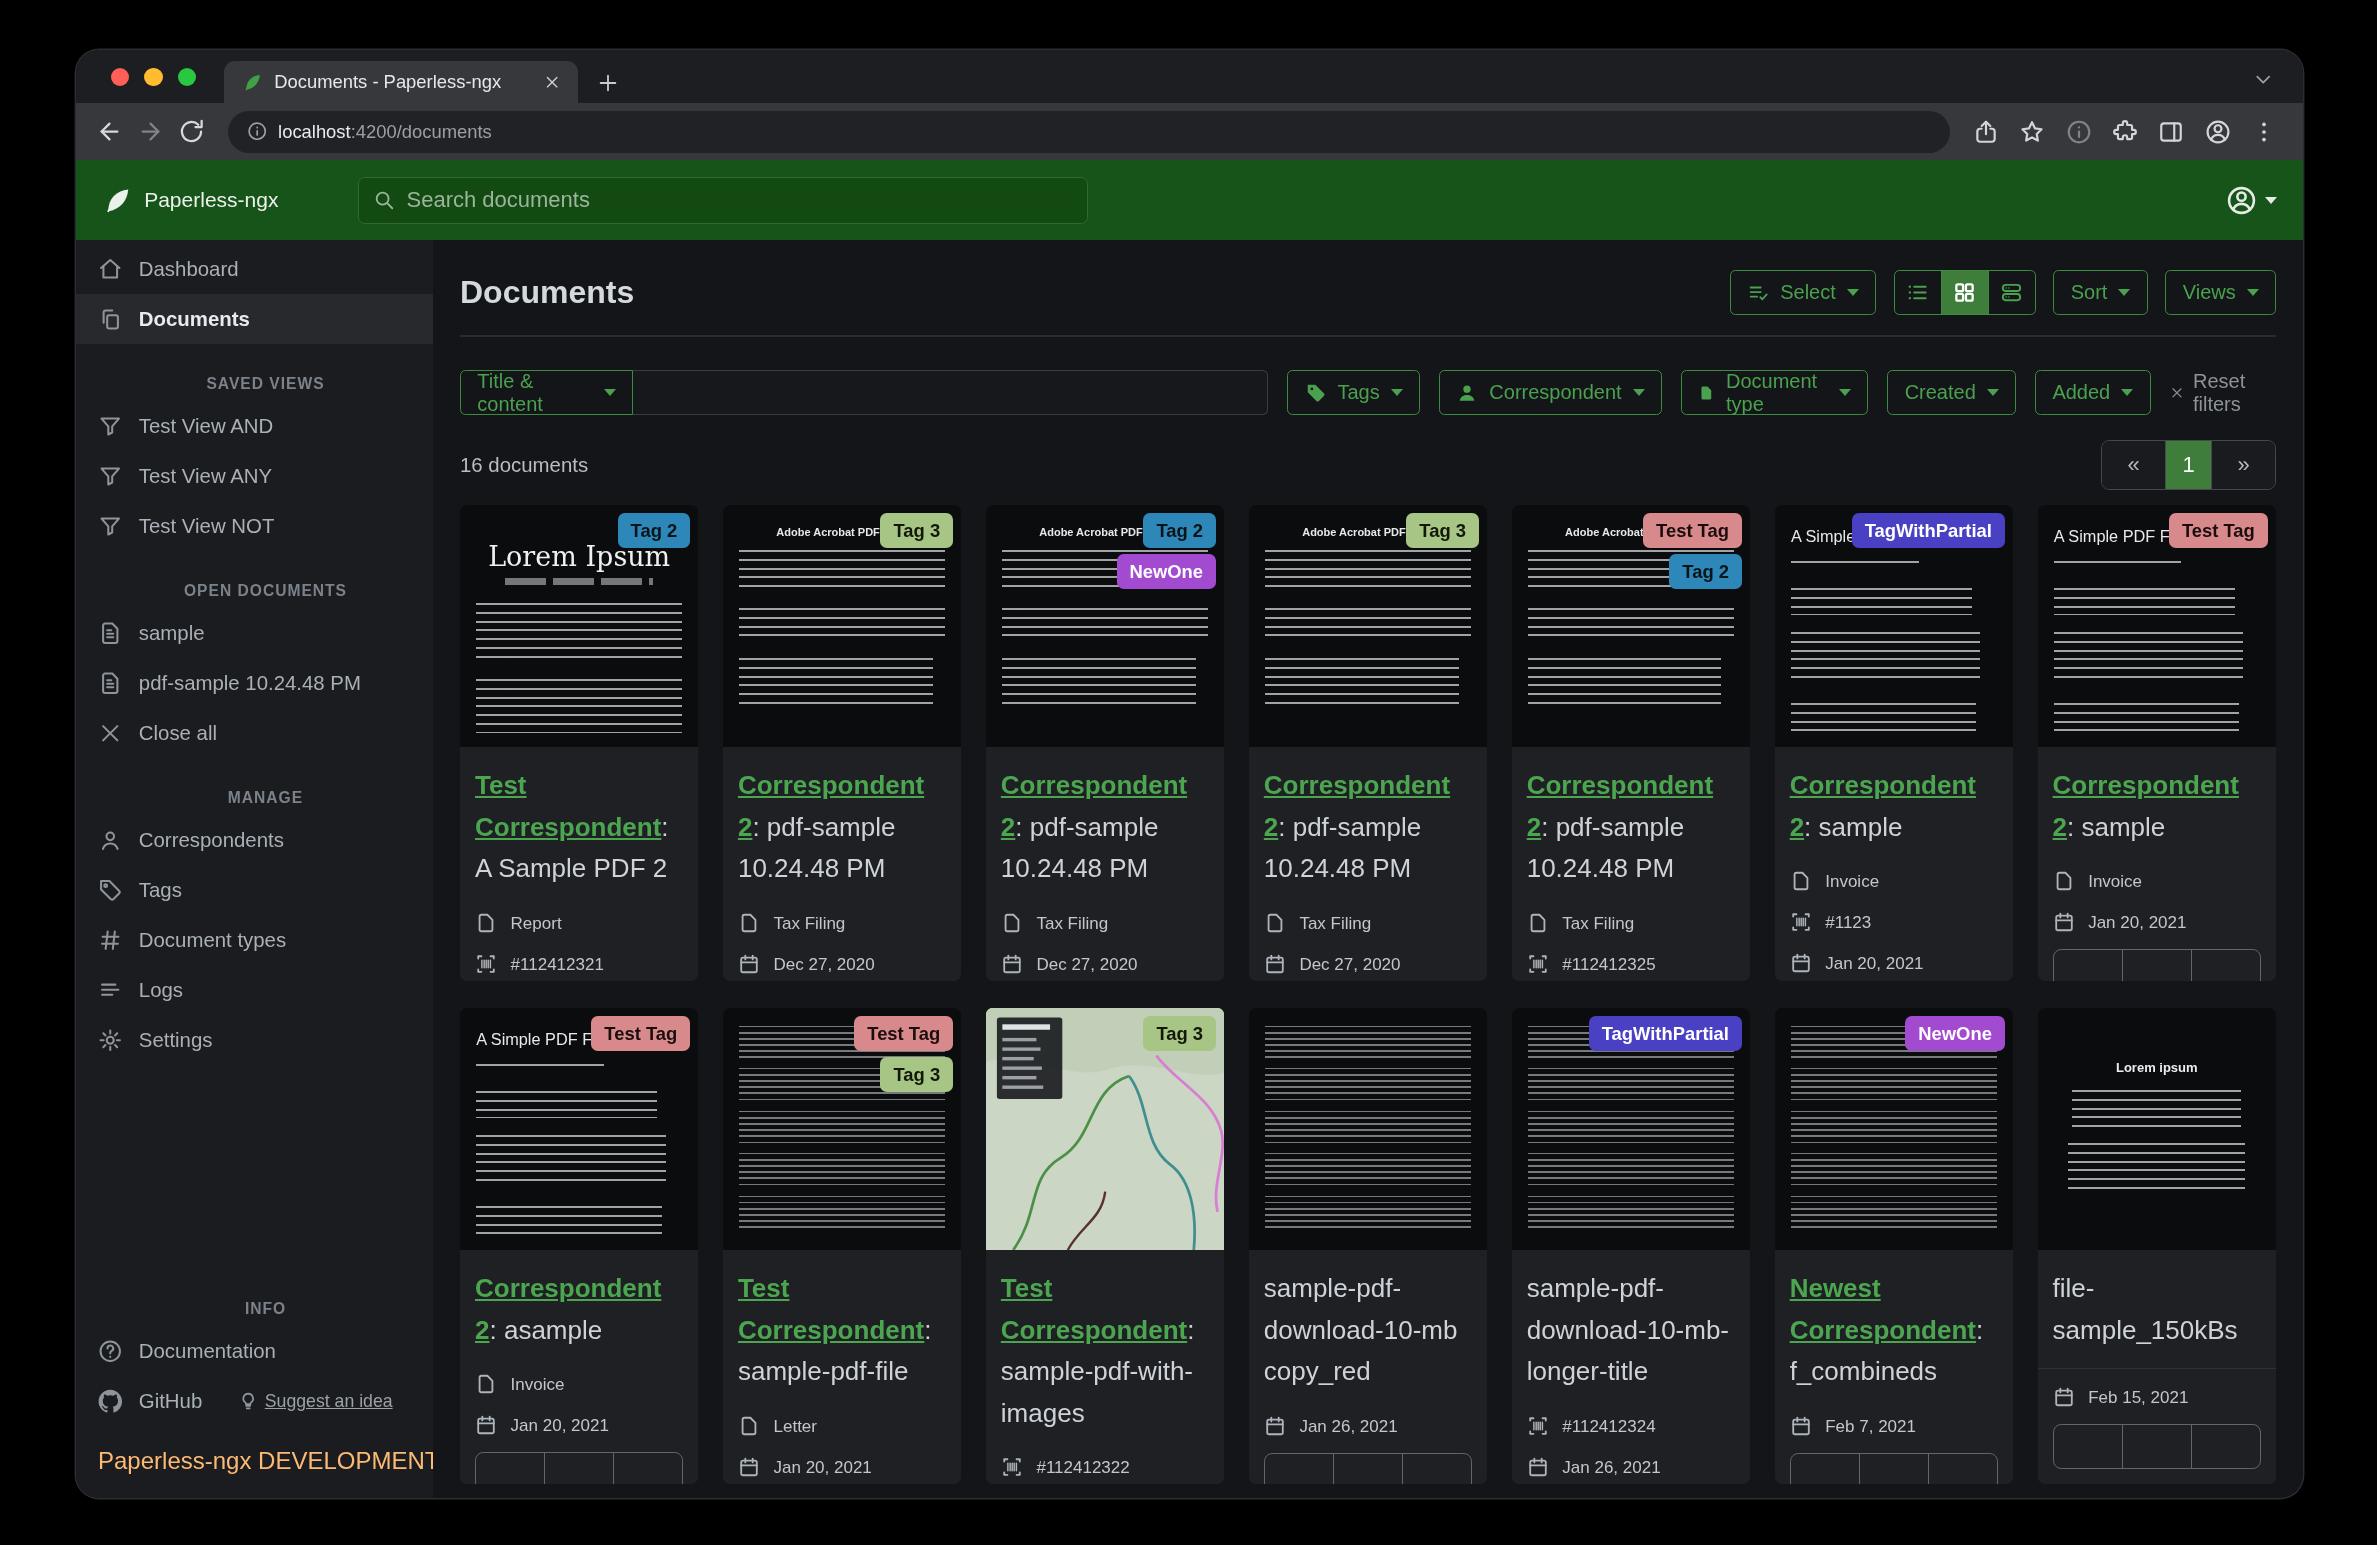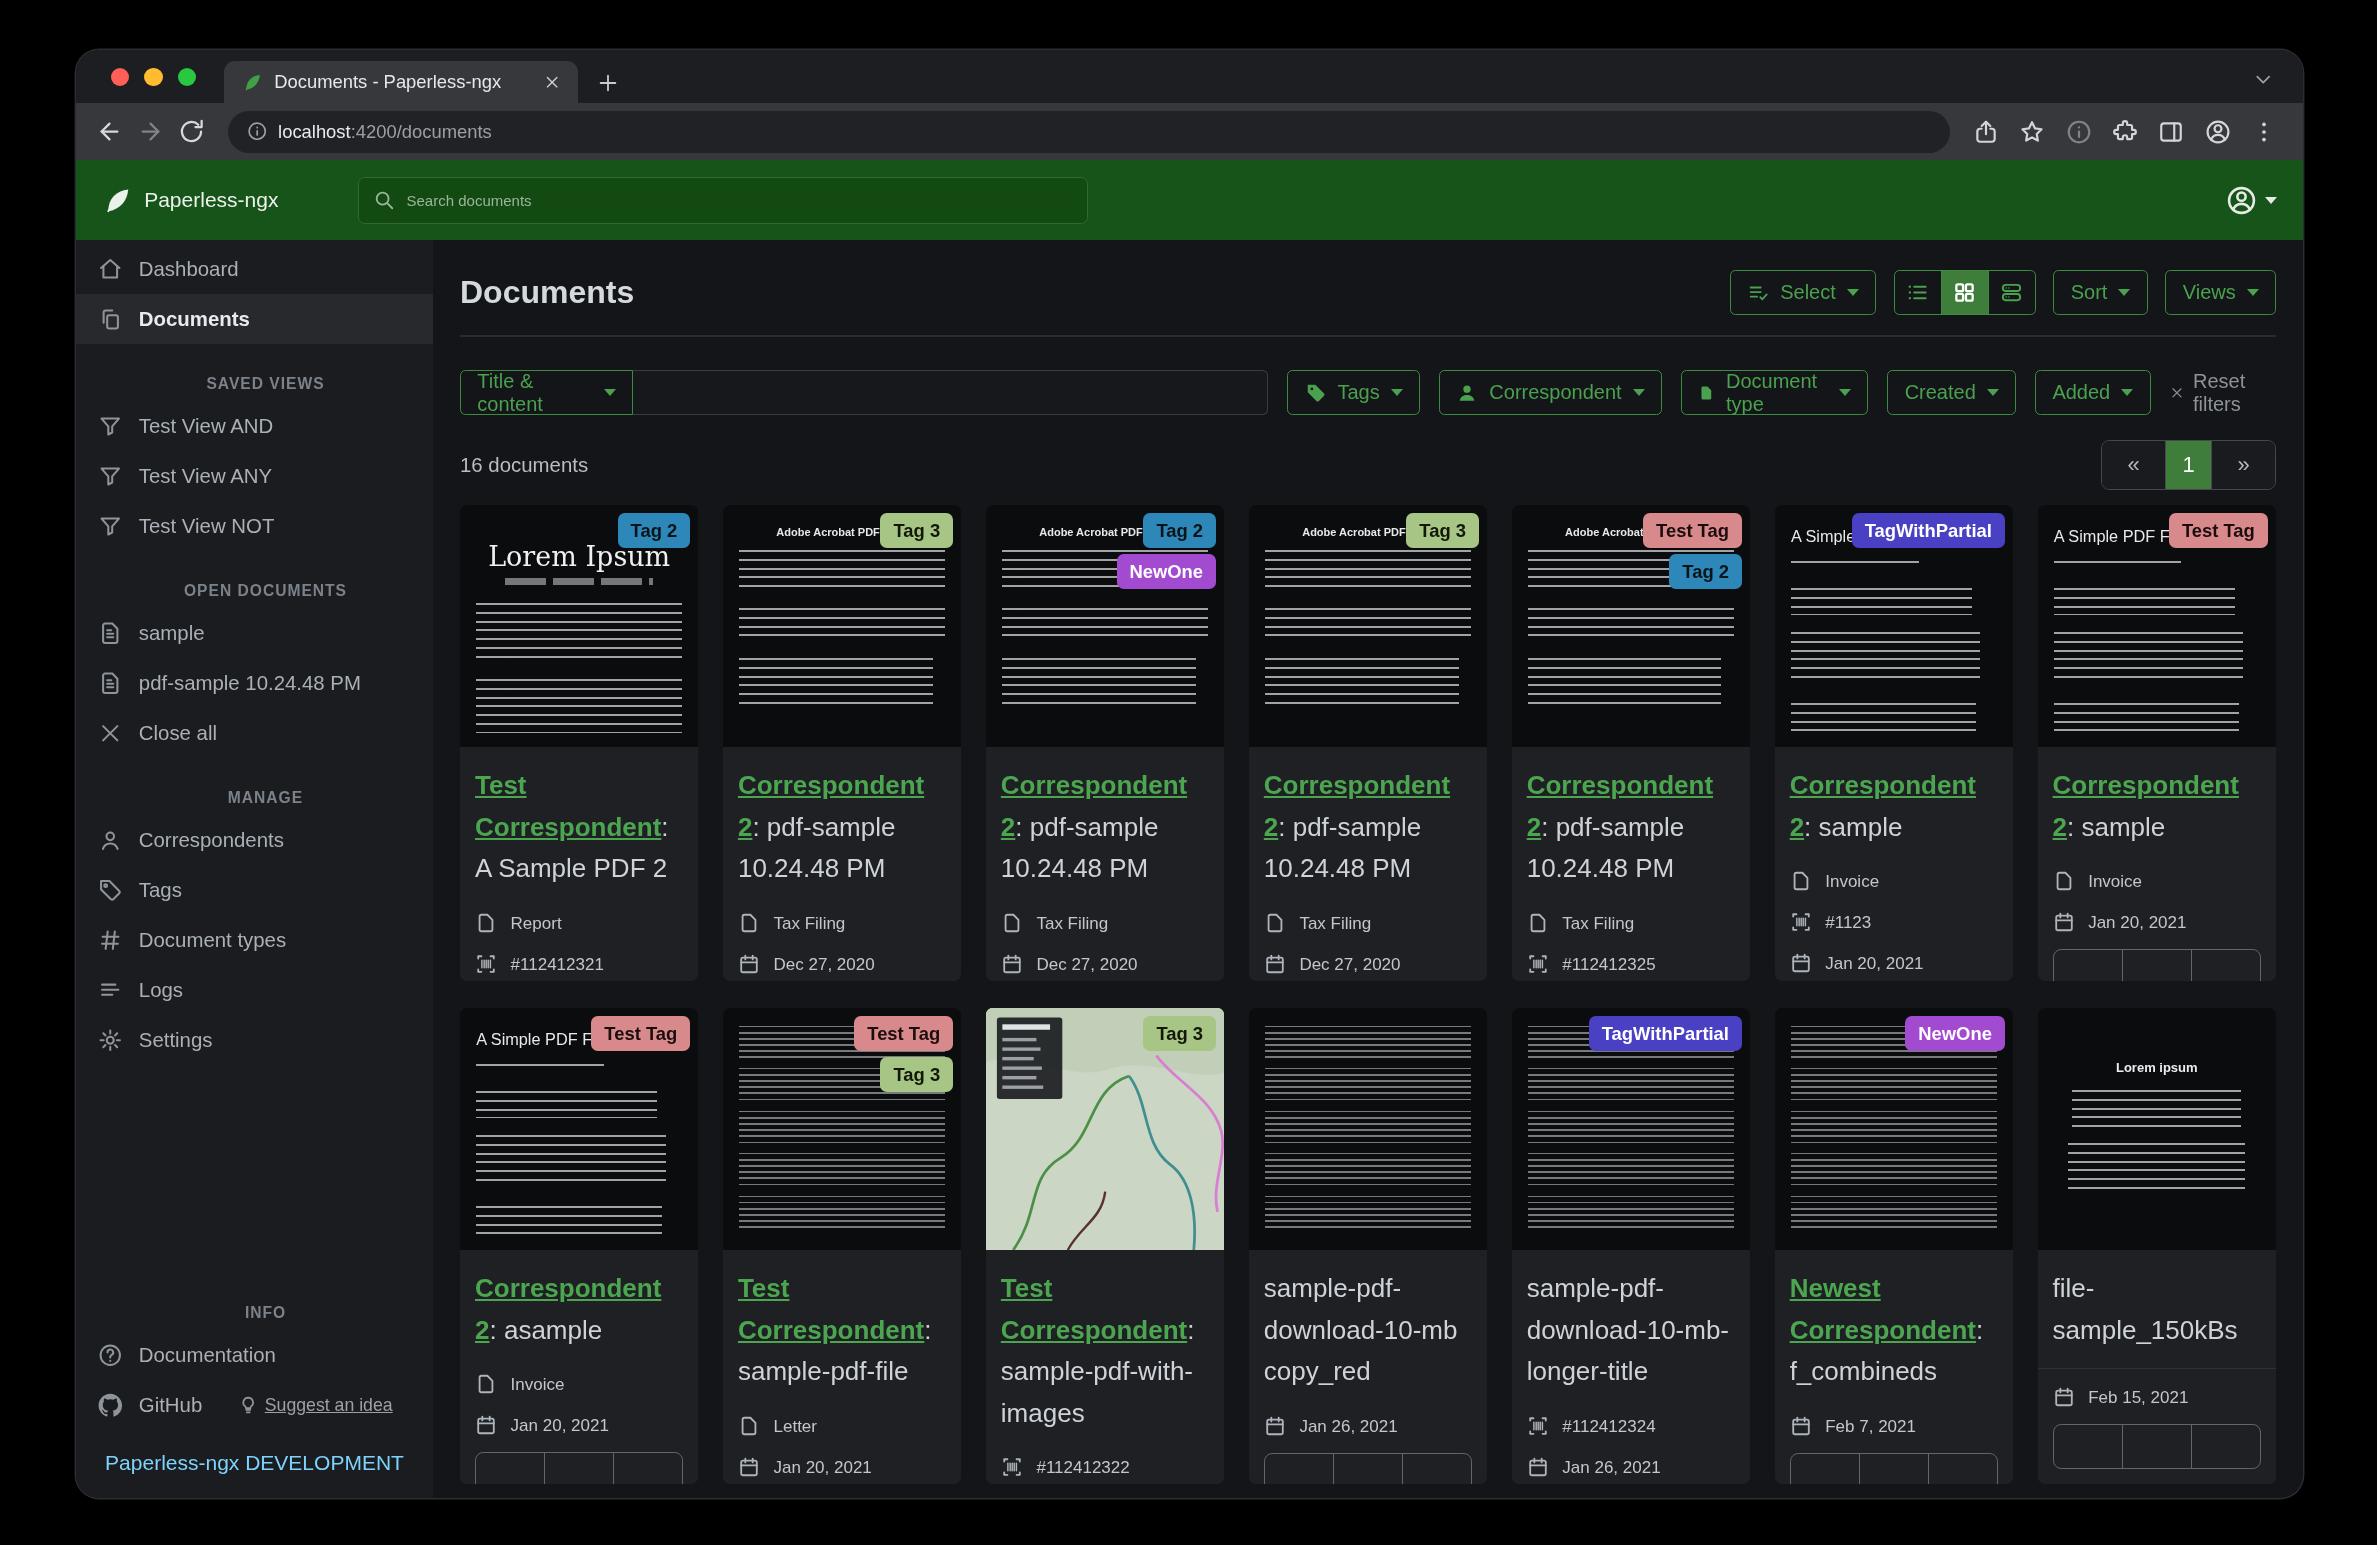--- a/index.html
+++ b/index.html
@@ -32,38 +32,38 @@
   .urltext{font-size:18.4px;white-space:nowrap;overflow:hidden;}
   .urltext .host{color:#e8eaed}.urltext .rest{color:#9aa0a6}
   .chrome-right{display:flex;align-items:center;gap:20.4px;padding-right:5.4px;}
   
   .appheader{height:80px;background:#175419;display:flex;align-items:center;padding:0 26px;flex:0 0 auto;}
   .brand{display:flex;align-items:center;gap:12.2px;color:#ecf1ec;font-size:21px;}
   .leaf{width:30px;height:30px;color:#eaf2ea}
   .searchbox{width:700px;margin-left:80px;height:45px;background:#124a12;border:0.7px solid #2f6b2f;
              border-radius:6.8px;display:flex;align-items:center;padding:0 13.6px;gap:9.5px;}
   .searchbox .si{width:22px;height:22px;color:#9cb49c}
-  .searchbox input{flex:1;background:transparent;border:none;outline:none;color:#cfe0cf;font-size:15px;
+  .searchbox input{flex:1;background:transparent;border:none;outline:none;color:#cfe0cf;font-size:22px;
                    font-family:"Liberation Sans",sans-serif;}
   .searchbox input::placeholder{color:#9cb49c}
   .hdr-user{margin-left:auto;display:flex;align-items:center;gap:8.2px;color:#e6ebe6;}
   .avatar{width:31px;height:31px;}
   .cdown{width:0;height:0;border-left:6.1px solid transparent;border-right:6.1px solid transparent;
          border-top:7.5px solid currentColor;display:inline-block;}
   
   .content{flex:1;display:flex;min-height:0;}
   .sidebar{width:357px;background:#1b1c1f;display:flex;flex-direction:column;overflow:hidden;flex:0 0 auto;padding-top:4.1px;text-align:center;}
   .side-item{height:50px;display:flex;align-items:center;gap:16.3px;padding:0 12.2px 0 22px;color:#a9b0b7;font-size:20.4px;white-space:nowrap;}
   .side-item .si{width:24.5px;height:24.5px;color:#8d949c;flex:0 0 auto;}
   .side-item.active{background:#28292d;color:#e8ebee;font-weight:700;}
   .side-label{margin:31px 0 8.2px 22px;color:#7b828a;font-size:15.6px;letter-spacing:1px;font-weight:700;}
   .suggest{display:flex;align-items:center;gap:6.8px;color:#9aa1a8;font-size:17.7px;margin-left:19px;
            text-decoration:underline;white-space:nowrap;}
   .suggest .si{width:20.4px;height:20.4px;}
-  .side-footer{color:#7dd3fc;font-size:21px;padding:20.4px 22px 23px;white-space:nowrap;}
+  .side-footer{color:#fdba74;font-size:24px;padding:20.4px 22px 23px;white-space:nowrap;}
   .fspacer{flex:1;}
   
   .main{flex:1;padding:0 27px;display:flex;flex-direction:column;min-width:0;}
   .page-head{margin-top:30px;display:flex;align-items:center;}
   h1.pt{font-size:32px;color:#d4d9de;font-weight:700;margin:0;}
   .head-actions{margin-left:auto;display:flex;gap:17.7px;align-items:center;}
   .btn-g{height:45px;border:1.4px solid #3c8c40;border-radius:5.4px;color:#4aa14e;background:transparent;
          display:flex;align-items:center;gap:11px;padding:0 16.3px;font-size:20px;box-sizing:border-box;}
   .btn-g .si{width:22px;height:22px;}
   .vtoggle{display:flex;border:1.4px solid #3c8c40;border-radius:5.4px;overflow:hidden;}

